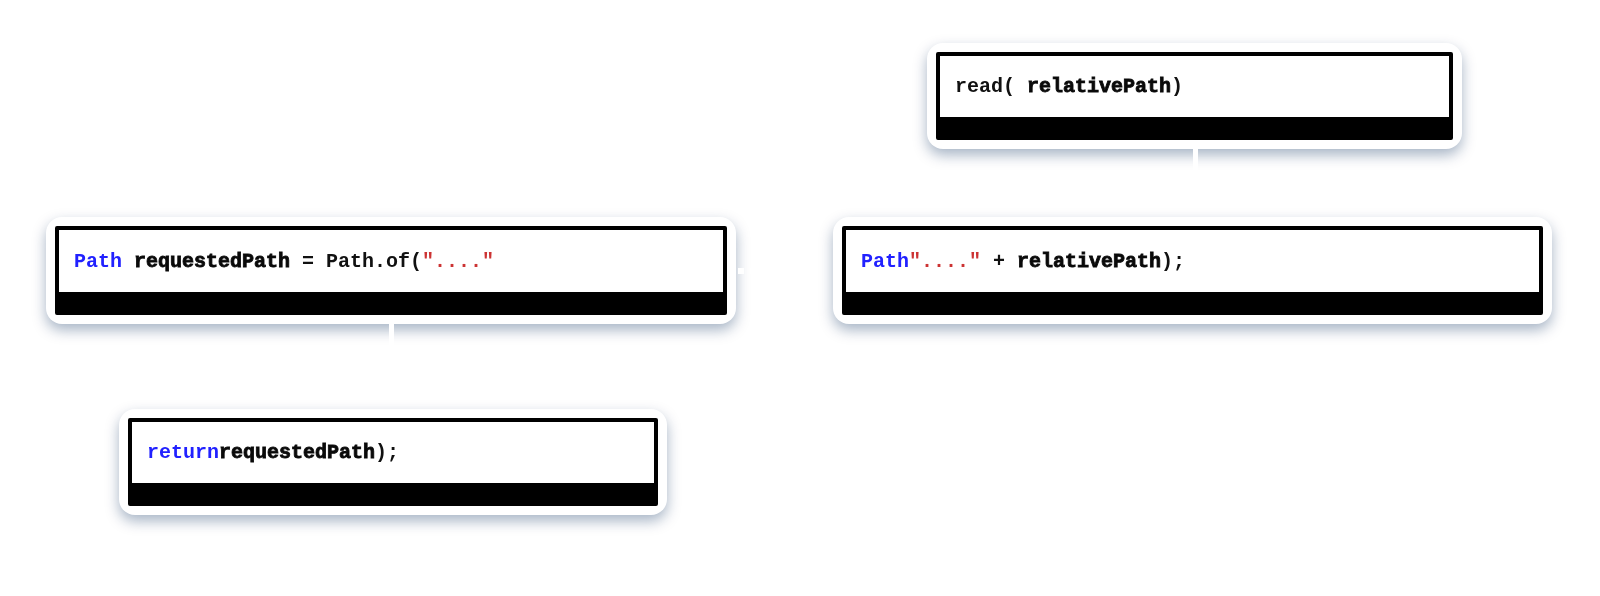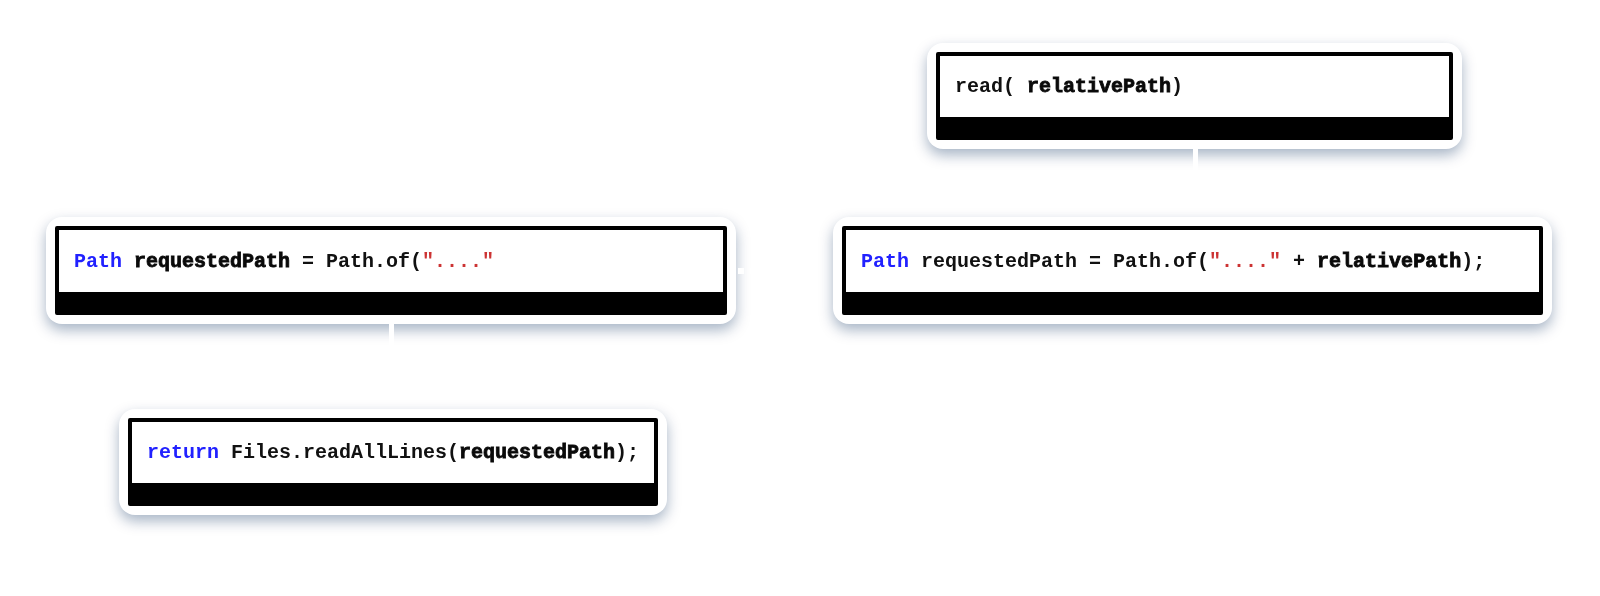--- a/index.html
+++ b/index.html
@@ -99,30 +99,30 @@
       </div>
       <div class="bar"></div>
     </div>
   </div>
 
   <div class="dotted-line" style="left:738px; top:268px; width:94px;"></div>
 
   <div class="node" style="left:833px; top:217px; width:719px; height:107px;">
     <div class="node-inner">
       <div class="code" title="Path requestedPath = Path.of(&quot;....&quot; + relativePath);">
-        <span class="tk keyword">Path</span><span class="tk plain"> requestedPath = Path.of(</span><span class="tk string">"...."</span><span class="tk plain"> + </span><span class="tk emphasis">relativePath</span><span class="tk plain">);</span>
+        <span class="tk keyword">Path</span><span class="tk string">"...."</span><span class="tk plain"> + </span><span class="tk emphasis">relativePath</span><span class="tk plain">);</span>
       </div>
       <div class="bar"></div>
     </div>
   </div>
 
   <div class="varrow" style="left:379px; top:323px; height:87px;"></div>
 
   <div class="node" style="left:119px; top:409px; width:548px; height:106px;font-family:Liberation Mono, monospace;">
     <div class="node-inner">
       <div class="code" title="return Files.readAllLines(requestedPath);">
-        <span class="tk keyword">return</span><span class="tk plain"> Files.readAllLines(</span><span class="tk emphasis">requestedPath</span><span class="tk plain">);</span>
+        <span class="tk keyword">return</span><span class="tk emphasis">requestedPath</span><span class="tk plain">);</span>
       </div>
       <div class="bar"></div>
     </div>
   </div>
 
 </div>
 
 </body></html>

